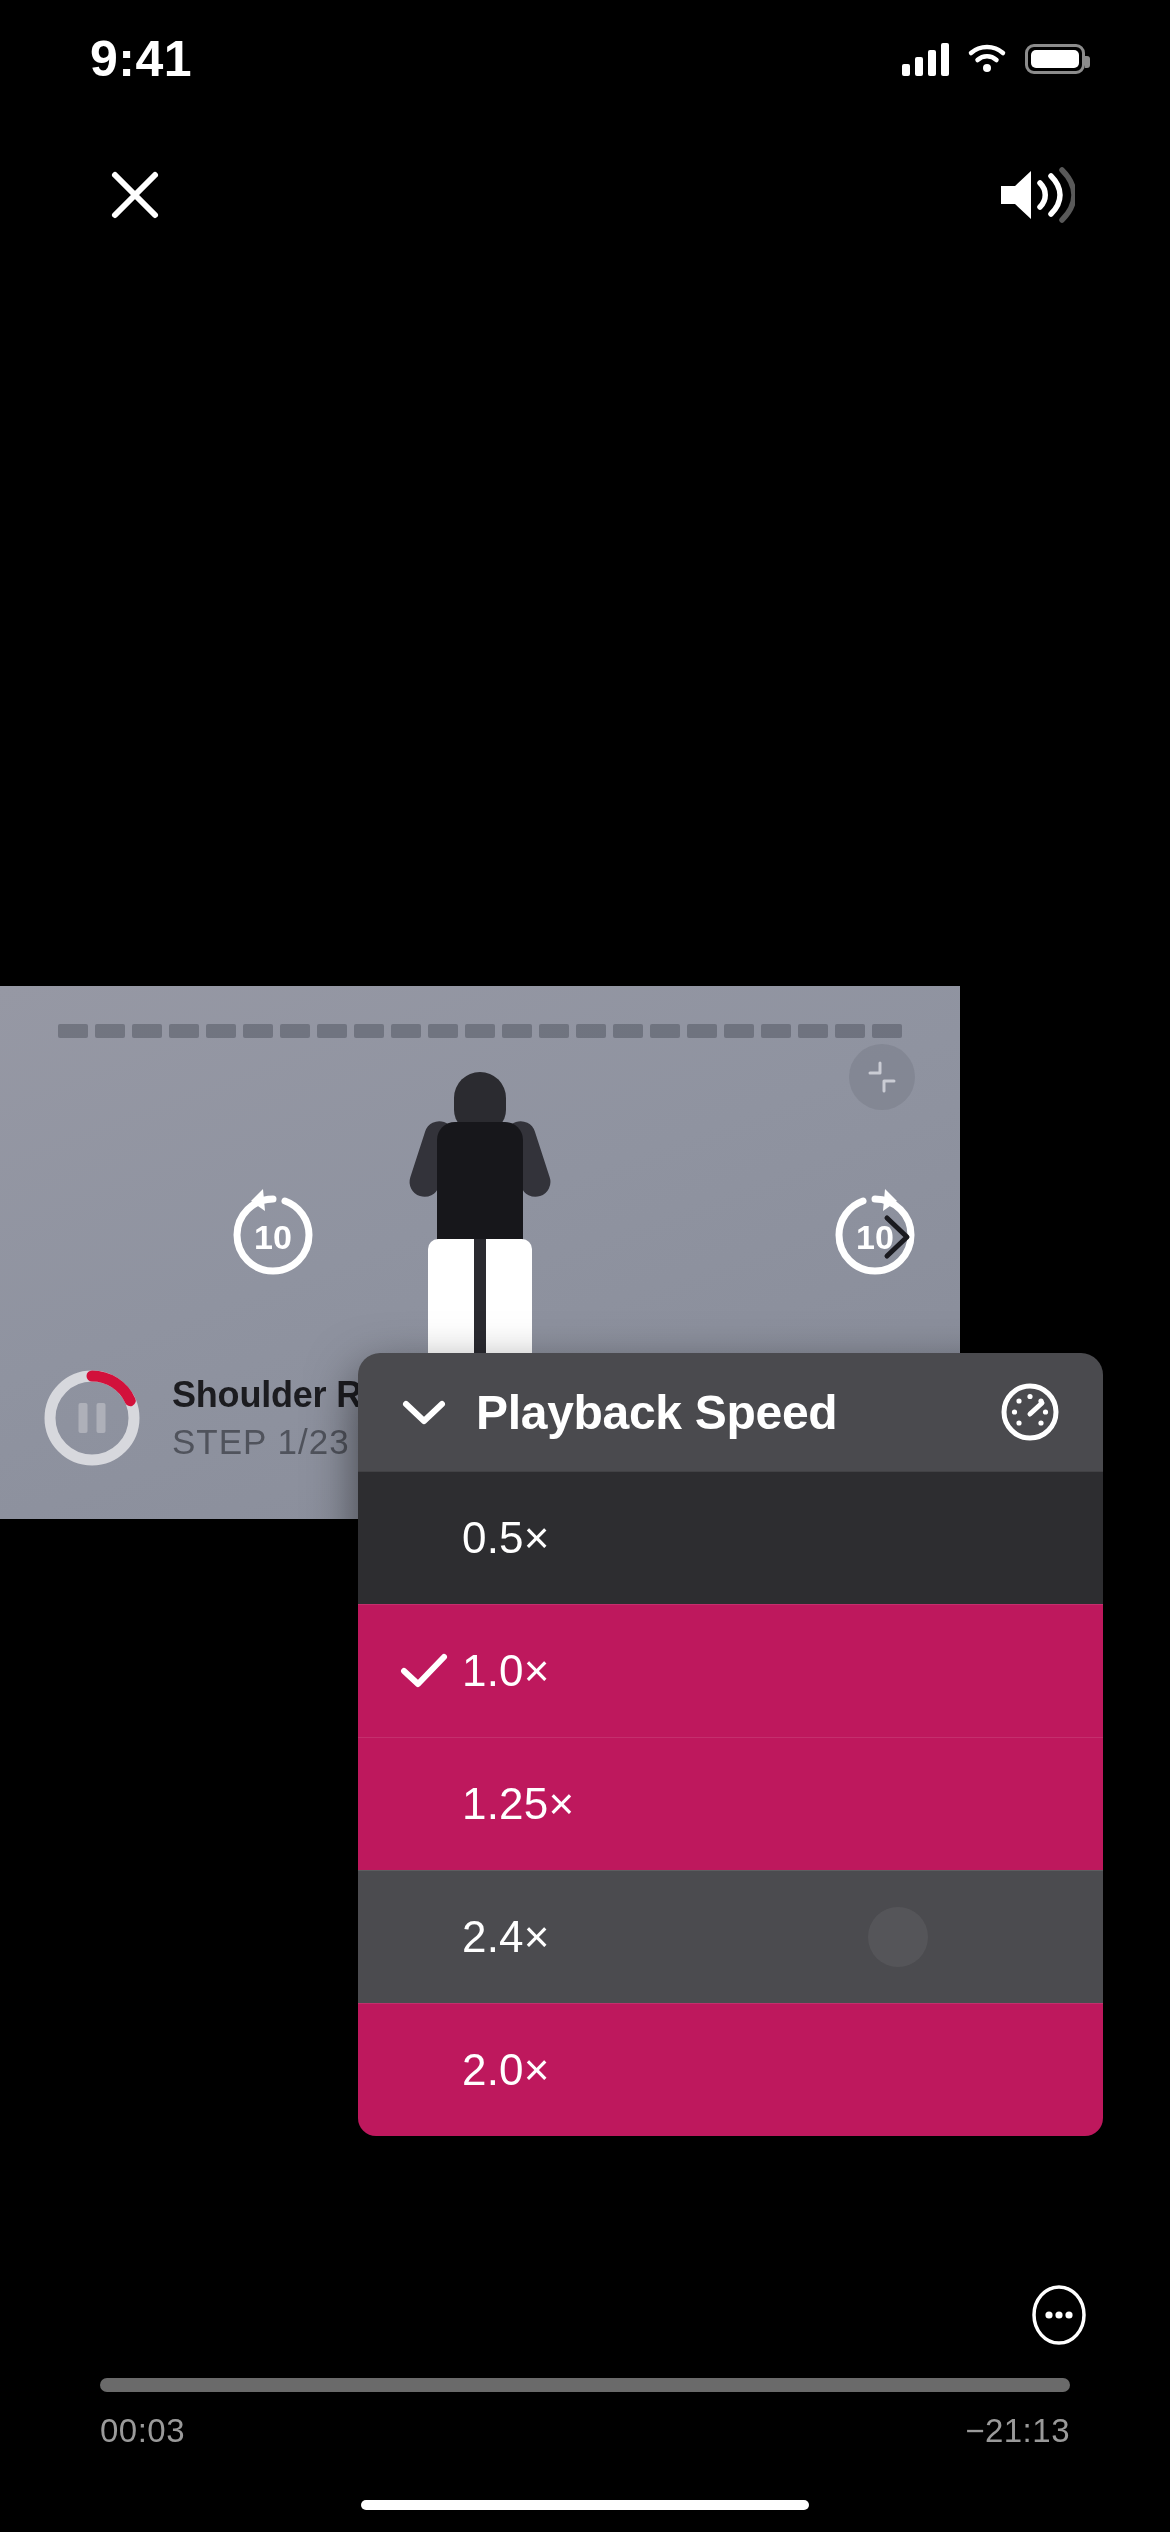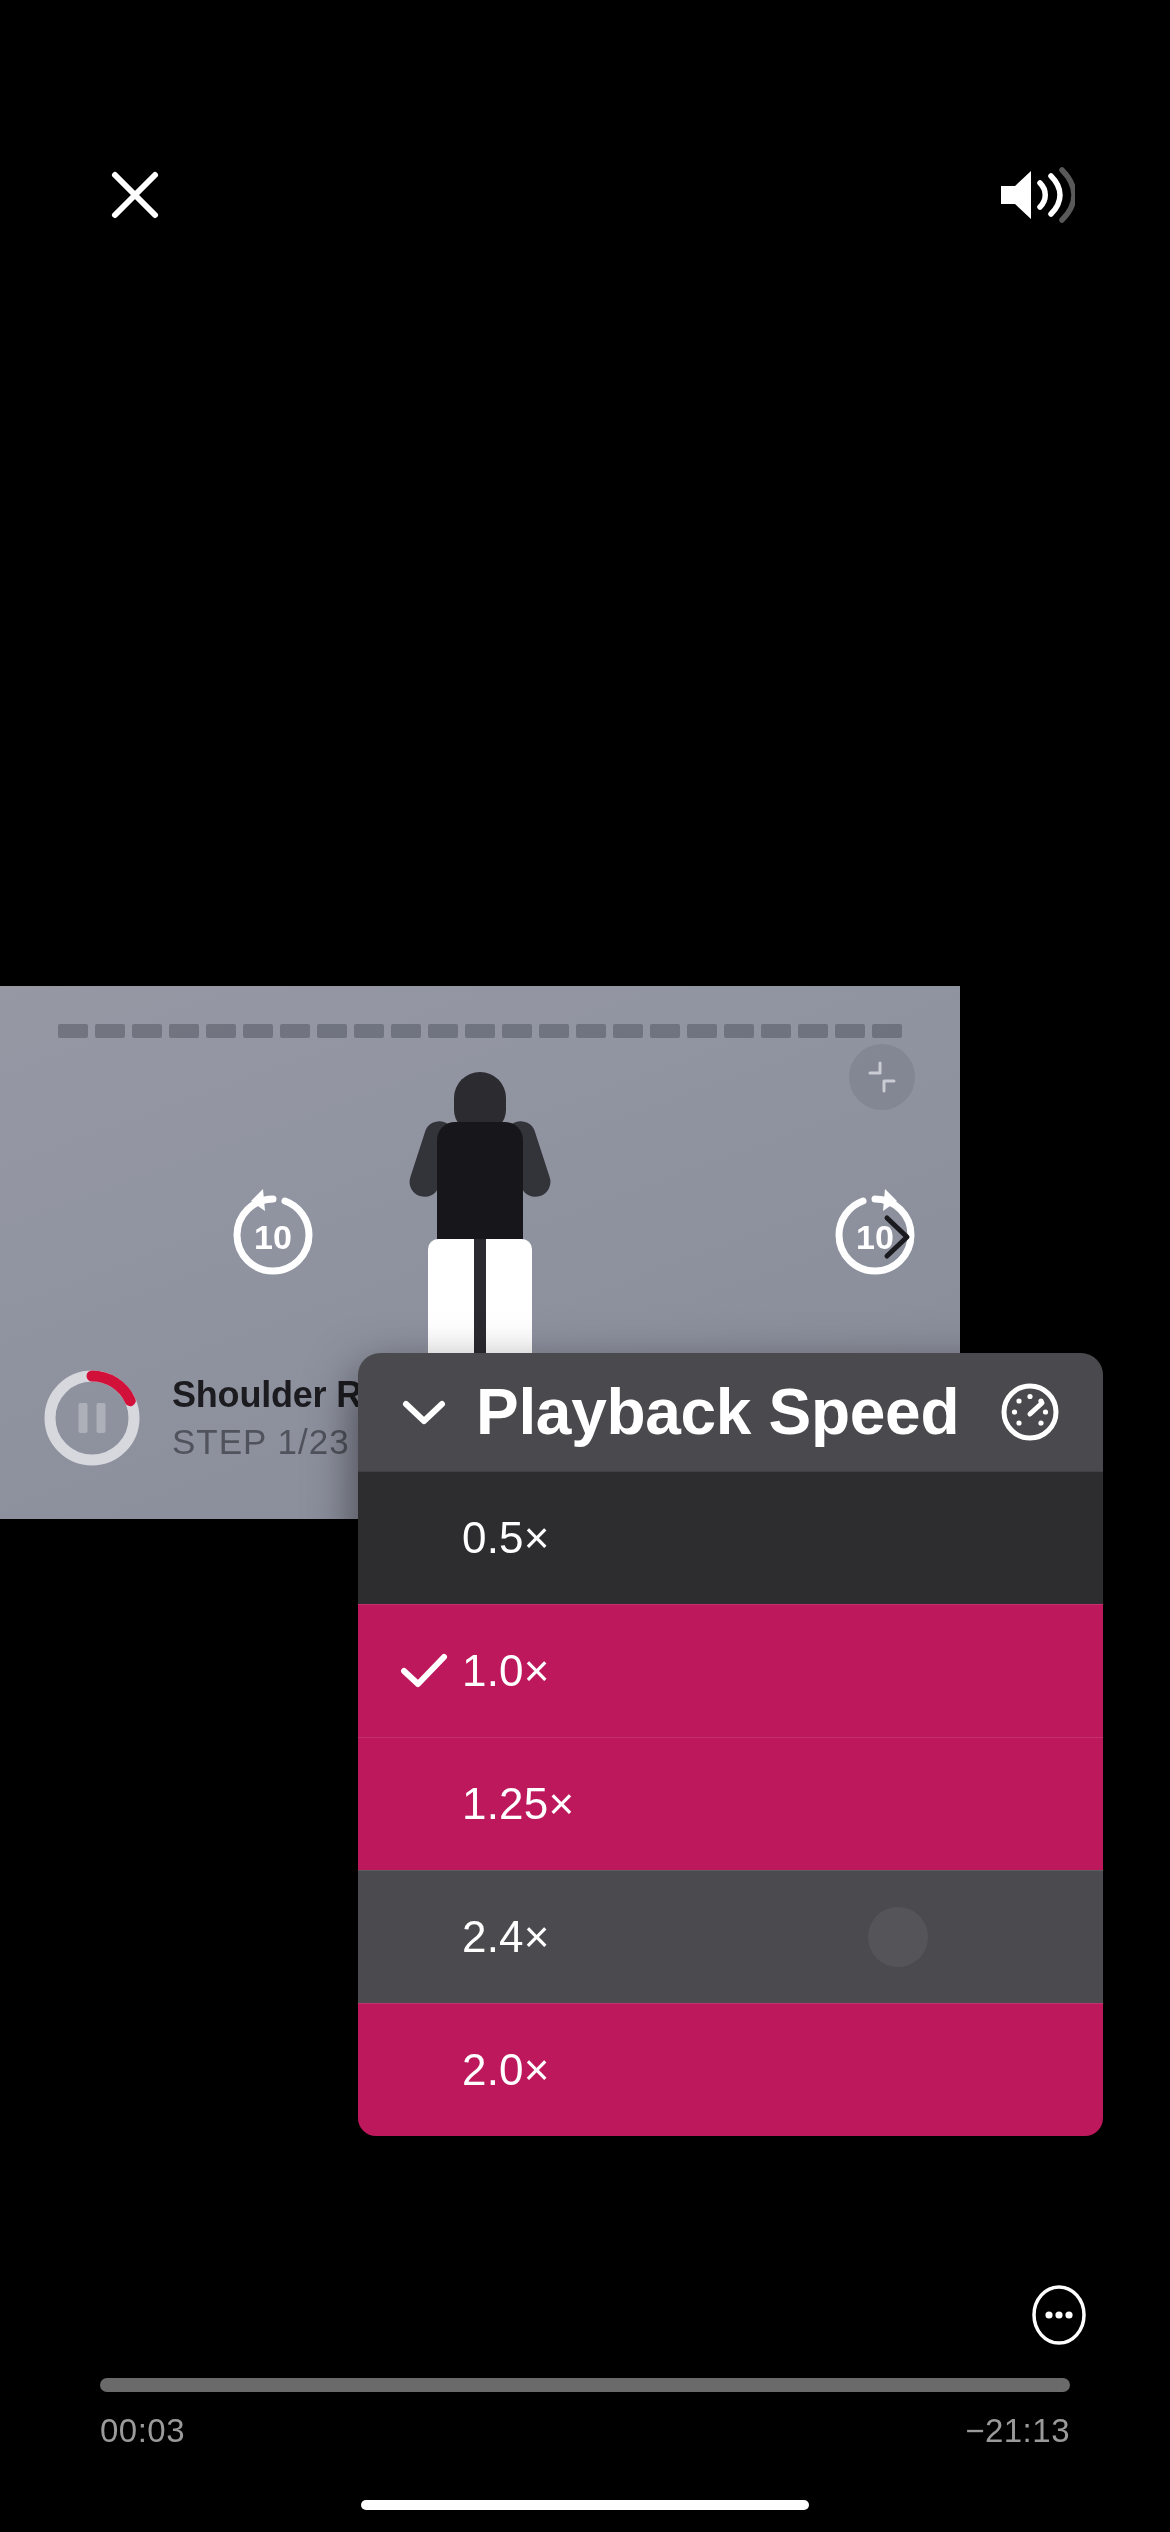--- a/index.html
+++ b/index.html
@@ -83,21 +83,21 @@
   .ex-title { color:#1c1c20; font-size:36px; font-weight:700; letter-spacing:-0.2px; }
   .ex-step { color:#50535c; font-size:35px; font-weight:400; margin-top:6px; letter-spacing:1px; }
 
   
   .menu { position:absolute; left:358px; top:1353px; width:745px;
     border-radius:22px 22px 18px 18px; overflow:hidden;
     box-shadow:0 18px 50px rgba(0,0,0,.55); }
   .menu-head { height:118px; background:#4a4a4e;
     display:flex; align-items:center; padding:0 40px; position:relative; }
   .menu-chev { width:52px; height:52px; display:flex; align-items:center; justify-content:center; flex:none; }
-  .menu-title { color:#fff; font-size:64px; font-weight:600; margin-left:26px; letter-spacing:-0.3px; }
+  .menu-title { color:#fff; font-size:48px; font-weight:600; margin-left:26px; letter-spacing:-0.3px; }
   .menu-gauge { position:absolute; right:42px; top:50%; transform:translateY(-50%);
     width:62px; height:62px; }
   .menu-item { height:133px; background:#2d2d30; position:relative;
     display:flex; align-items:center; padding-left:42px;
     border-top:1px solid rgba(255,255,255,.10); }
   .menu-item.alt { background:#be185d; }
   .menu-item.pressed { background:#4b4b4f; }
   .mi-check { width:62px; flex:none; display:flex; align-items:center; }
   .mi-label { color:#fff; font-size:44px; font-weight:400; letter-spacing:0.2px; }
   .ripple { position:absolute; right:205px; top:50%; transform:translate(50%,-50%);
@@ -115,20 +115,39 @@
   .times span { color:#9a9a9a; font-size:33px; letter-spacing:0.5px; }
 
   .home-ind { position:absolute; left:50%; transform:translateX(-50%); bottom:22px;
     width:448px; height:10px; background:#fff; border-radius:6px; }
 </style>
 </head>
 <body>
 
 <div id="screen">
 
+  <div class="statusbar">
+    <div class="sb-time">9:41</div>
+    <div class="sb-right">
+      <div class="sig">
+          <i></i>
+          <i></i>
+          <i></i>
+          <i></i>
+        </div>
+      <svg width="40" height="30" viewBox="0 0 40 30">
+        <path d="M4 9 C13 1,27 1,36 9" stroke="#fff" stroke-width="4.5" fill="none" stroke-linecap="round"></path>
+        <path d="M10.5 16 C16 11,24 11,29.5 16" stroke="#fff" stroke-width="4.5" fill="none" stroke-linecap="round"></path>
+        <circle cx="20" cy="24" r="4" fill="#fff"></circle>
+      </svg>
+      <div class="battery">
+          <i></i>
+        </div>
+    </div>
+  </div>
 
   <div class="topnav">
     <div class="close-btn">
       <svg width="56" height="56" viewBox="0 0 56 56">
         <path d="M8 8 L48 48 M48 8 L8 48" stroke="#fff" stroke-width="6" stroke-linecap="round"></path>
       </svg>
     </div>
     <div class="vol-btn">
       <svg width="80" height="62" viewBox="0 0 80 62">
         <path d="M6 22 H20 L36 7 V55 L20 40 H6 Z" fill="#fff"></path>

